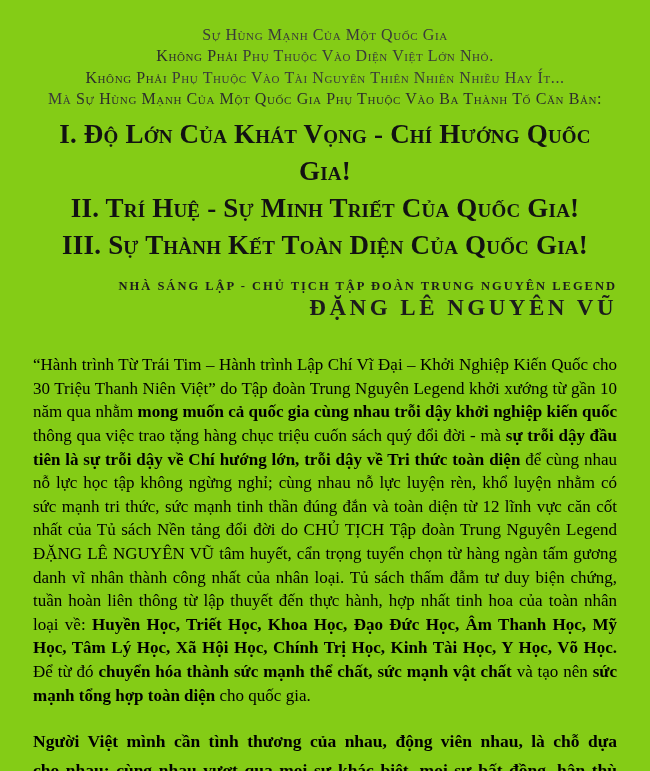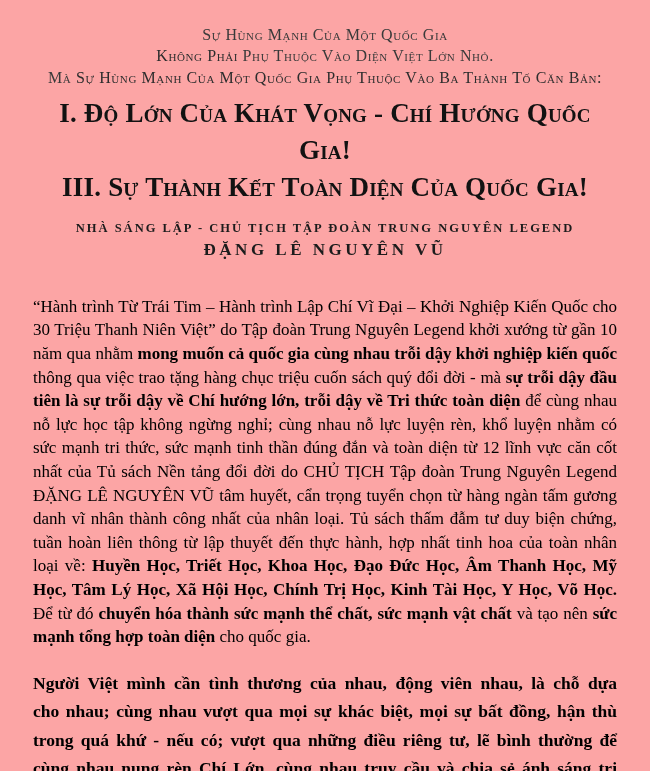--- a/index.html
+++ b/index.html
@@ -2,21 +2,21 @@
 <html><head>
 <meta charset="utf-8">
 <style>
   * { margin: 0; padding: 0; box-sizing: border-box; }
   html, body { background: #ffffff; }
   .page {
     position: relative;
     width: 650px;
     height: 771px;
     margin: 0 auto;
-    background: #fca5a5;
+    background: #84cc16;
     font-family: "Liberation Serif", serif;
     color: #000000;
     padding: 24px 33px 0 33px;
     overflow: hidden;
   }
 
   
   .preamble {
     text-align: center;
     font-variant: small-caps;
@@ -33,30 +33,30 @@
     text-align: center;
     font-variant: small-caps;
     font-weight: bold;
     font-size: 27px;
     line-height: 37px;
     color: #121212;
     letter-spacing: 0.2px;
   }
 
   
-  .signature { margin-top: 14px; text-align: center; color: #1c1c1c; }
+  .signature { margin-top: 14px; text-align: right; color: #1c1c1c; }
   .sig-role {
     font-weight: bold;
     font-size: 12.5px;
     letter-spacing: 2px;
     line-height: 16px;
   }
   .sig-name {
     font-weight: bold;
-    font-size: 17px;
+    font-size: 23px;
     letter-spacing: 3.5px;
     line-height: 22px;
     margin-top: 3px;
   }
 
   
   .body-par {
     margin-top: 34px;
     font-size: 17px;
     line-height: 23.6px;
@@ -78,25 +78,27 @@
   .closing .b { font-weight: bold; }
 </style>
 </head>
 <body>
 
 <div class="page">
 
   <div class="preamble">
     <div><span>Sự Hùng Mạnh Của Một Quốc Gia</span></div>
     <div><span class="b">Không Phải</span><span> Phụ Thuộc Vào Diện Việt Lớn Nhỏ.</span></div>
+    <div><span class="b">Không Phải</span><span> Phụ Thuộc Vào Tài Nguyên Thiên Nhiên Nhiều Hay Ít...</span></div>
     <div><span>Mà </span><span class="b">Sự Hùng Mạnh Của Một Quốc Gia Phụ Thuộc Vào Ba Thành Tố Căn Bản:</span></div>
   </div>
 
   <div class="headings">
     <div>I. Độ Lớn Của Khát Vọng - Chí Hướng Quốc Gia!</div>
+    <div>II. Trí Huệ - Sự Minh Triết Của Quốc Gia!</div>
     <div>III. Sự Thành Kết Toàn Diện Của Quốc Gia!</div>
   </div>
 
   <div class="signature">
     <div class="sig-role">NHÀ SÁNG LẬP - CHỦ TỊCH TẬP ĐOÀN TRUNG NGUYÊN LEGEND</div>
     <div class="sig-name">ĐẶNG LÊ NGUYÊN VŨ</div>
   </div>
 
   <p class="body-par"><span>“Hành trình Từ Trái Tim – Hành trình Lập Chí Vĩ Đại – Khởi Nghiệp Kiến Quốc cho 30 Triệu Thanh Niên Việt” do Tập đoàn Trung Nguyên Legend khởi xướng từ gần 10 năm qua nhằm </span><span class="b">mong muốn cả quốc gia cùng nhau trỗi dậy khởi nghiệp kiến quốc</span><span> thông qua việc trao tặng hàng chục triệu cuốn sách quý đổi đời - mà </span><span class="b">sự trỗi dậy đầu tiên là sự trỗi dậy về Chí hướng lớn, trỗi dậy về Tri thức toàn diện</span><span> để cùng nhau nỗ lực học tập không ngừng nghỉ; cùng nhau nỗ lực luyện rèn, khổ luyện nhằm có sức mạnh tri thức, sức mạnh tinh thần đúng đắn và toàn diện từ 12 lĩnh vực căn cốt nhất của Tủ sách Nền tảng đổi đời do CHỦ TỊCH Tập đoàn Trung Nguyên Legend ĐẶNG LÊ NGUYÊN VŨ tâm huyết, cẩn trọng tuyển chọn từ hàng ngàn tấm gương danh vĩ nhân thành công nhất của nhân loại. Tủ sách thấm đẫm tư duy biện chứng, tuần hoàn liên thông từ lập thuyết đến thực hành, hợp nhất tinh hoa của toàn nhân loại về: </span><span class="b">Huyền Học, Triết Học, Khoa Học, Đạo Đức Học, Âm Thanh Học, Mỹ Học, Tâm Lý Học, Xã Hội Học, Chính Trị Học, Kinh Tài Học, Y Học, Võ Học.</span><span> Để từ đó </span><span class="b">chuyển hóa thành sức mạnh thể chất, sức mạnh vật chất</span><span> và tạo nên </span><span class="b">sức mạnh tổng hợp toàn diện</span><span> cho quốc gia.</span></p>
 

